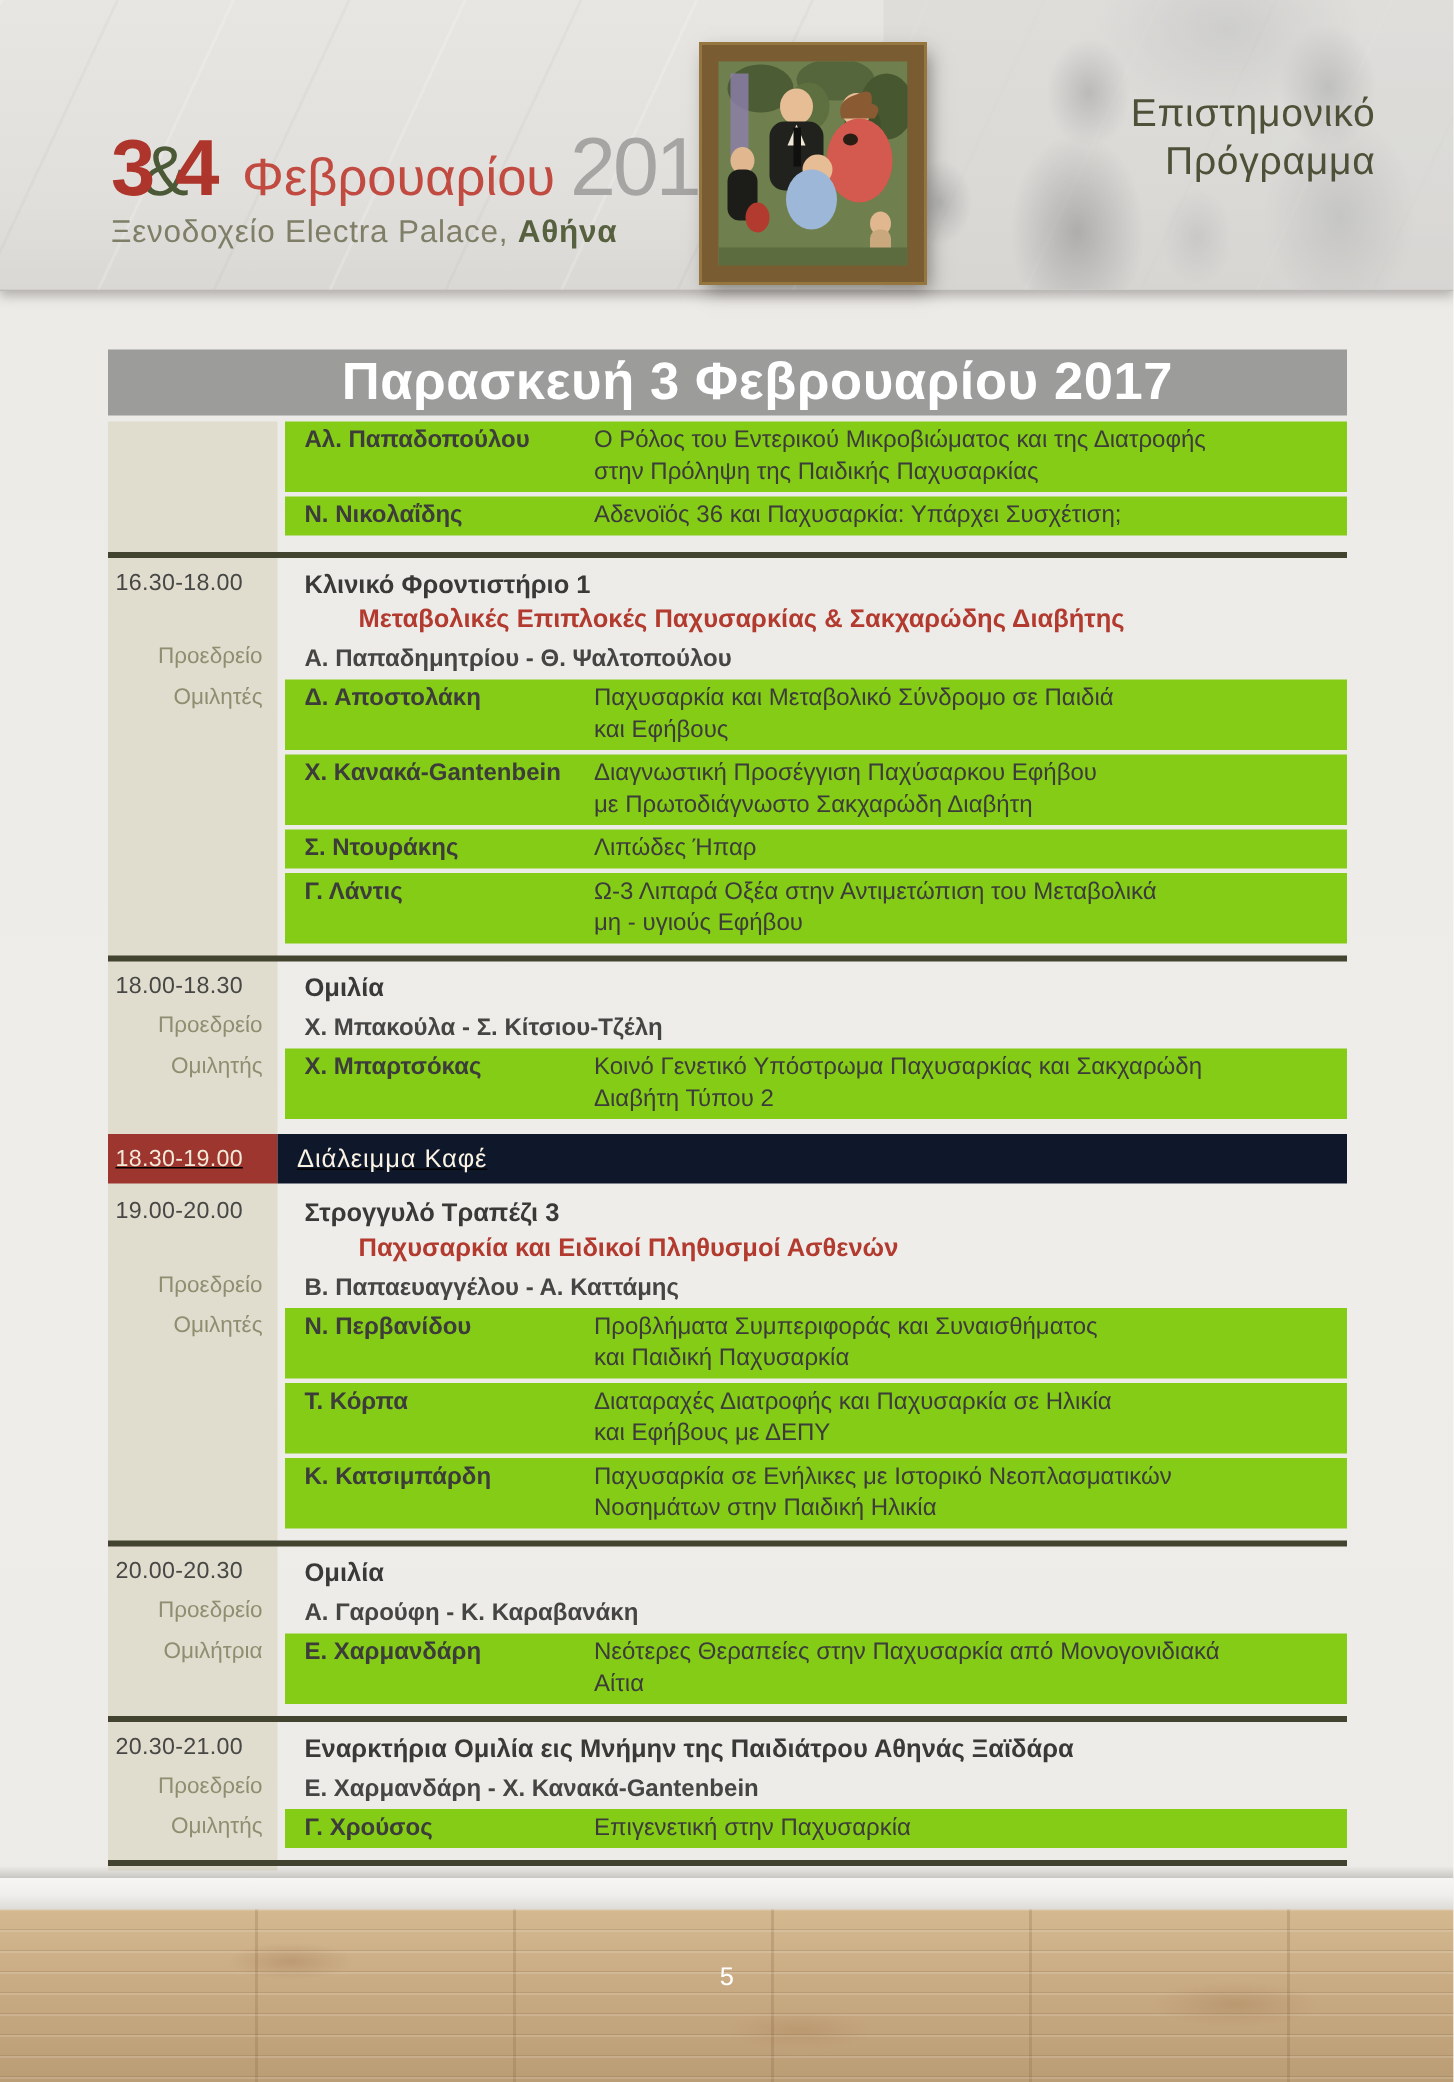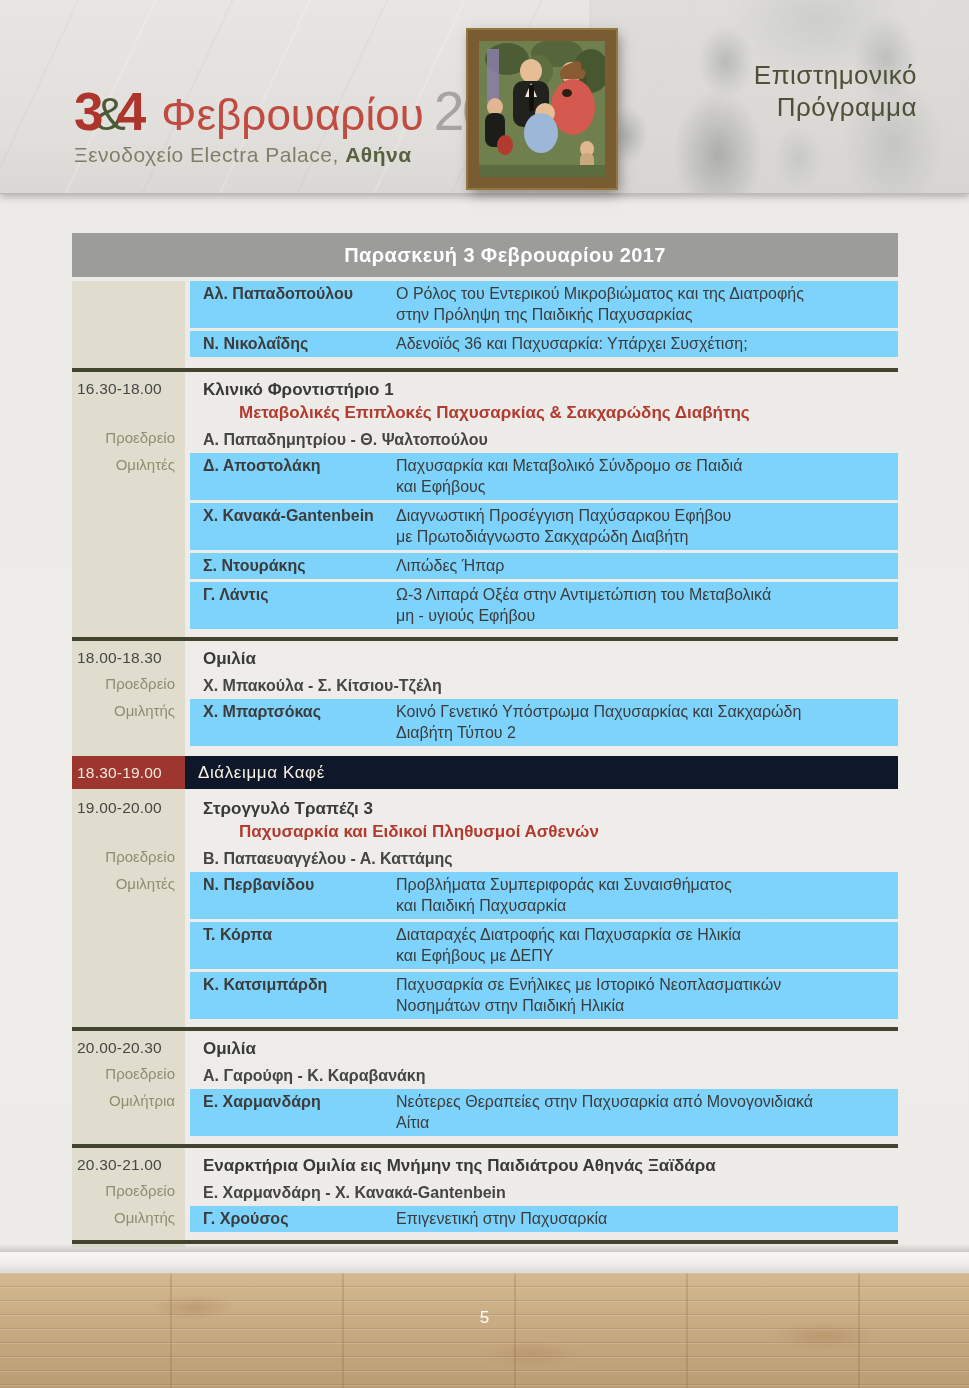--- a/index.html
+++ b/index.html
@@ -35,59 +35,59 @@
   }
   .program-title{
     position:absolute;top:60px;right:52px;text-align:right;
     font-size:26px;line-height:1.22;color:#4e5138;letter-spacing:.5px;
   }
   
   .logo{position:absolute;left:74px;top:84px;}
   .logo-row1{display:flex;align-items:baseline;}
   .logo .d{font-size:53px;font-weight:700;color:#ae352c;position:relative;z-index:1;line-height:1;}
   .logo .amp{font-size:47px;font-weight:400;color:#4c5936;margin:0 -9px;position:relative;z-index:0;line-height:1;}
-  .logo .month{font-size:44px;color:#c14b41;margin-left:15px;line-height:1;}
+  .logo .month{font-size:35px;color:#c14b41;margin-left:15px;line-height:1;}
   .logo .year{font-size:55px;color:#a6a5a3;margin-left:10px;letter-spacing:-2px;line-height:1;}
   .logo-row2{font-size:21px;color:#7f7f68;margin-top:4px;letter-spacing:.5px;}
   .logo-row2 .city{font-weight:700;color:#57613f;}
   
   .painting{
     position:absolute;left:468px;top:30px;width:126px;height:136px;
     border:11px solid #7a5c33;outline:2px solid #95763f;
     box-shadow:inset 0 0 0 3px #57401f, 3px 5px 12px rgba(40,35,30,.5);
     background:#6f7f4e;
   }
   .painting svg{display:block;}
   
   .schedule{position:absolute;left:72px;top:233px;width:826px;}
   .title-bar{
     height:44px;line-height:44px;background:#9c9c9a;color:#ffffff;
-    font-size:20px;font-weight:700;text-align:center;letter-spacing:.4px;padding-left:40px;
+    font-size:35px;font-weight:700;text-align:center;letter-spacing:.4px;padding-left:40px;
   }
   .table-body{position:relative;margin-top:4px;height:966px;}
   .time-strip{position:absolute;left:0;top:0;bottom:0;width:113px;background:#e0ddce;}
   .sections{position:relative;}
   .section{margin:4px 0 2px;}
   .row{display:flex;align-items:flex-start;}
   .cell-left{flex:0 0 113px;box-sizing:border-box;}
   .cell-left.time{padding:3px 0 0 5px;font-size:15.5px;color:#474745;letter-spacing:.2px;}
   .cell-left.label{padding:3px 10px 0 0;text-align:right;font-size:15px;color:#8e8e70;}
   .cell-main{flex:1;margin-left:5px;box-sizing:border-box;}
   .head-main{padding:2px 0 3px 13px;}
   .session-title{font-size:17px;font-weight:700;color:#393937;line-height:21px;}
   .session-subtitle{font-size:17px;font-weight:700;color:#b23a2e;line-height:21px;margin-top:2px;margin-left:36px;}
   .chairs{font-size:16px;font-weight:700;color:#454543;padding:4px 0 3px 13px;line-height:20px;}
   .cell-main.talk{
-    background:#7dd3fc;display:flex;margin-bottom:3px;
+    background:#84cc16;display:flex;margin-bottom:3px;
     padding:2px 10px 3px 13px;
   }
   .talk-name{flex:0 0 193px;font-size:16px;font-weight:700;color:#3c3c3a;line-height:21px;}
   .talk-topic{flex:1;font-size:16px;color:#3c3c3a;line-height:21px;white-space:pre-line;}
   .divider{height:4px;background:#434430;margin:5px 0 5px;position:relative;}
-  .break-row{display:flex;margin:7px 0;}
+  .break-row{display:flex;margin:7px 0;text-decoration:underline;}
   .break-time{
     flex:0 0 113px;box-sizing:border-box;background:#9c362e;color:#f3e9d9;
     font-size:15.5px;padding:6px 0 6px 5px;line-height:21px;letter-spacing:.2px;
   }
   .break-label{
     flex:1;background:#0f172a;color:#faf3e3;font-size:17px;
     padding:6px 0 6px 13px;line-height:21px;letter-spacing:.6px;
   }
   
   .wall-shadow{position:absolute;left:0;top:1244px;width:100%;height:9px;

